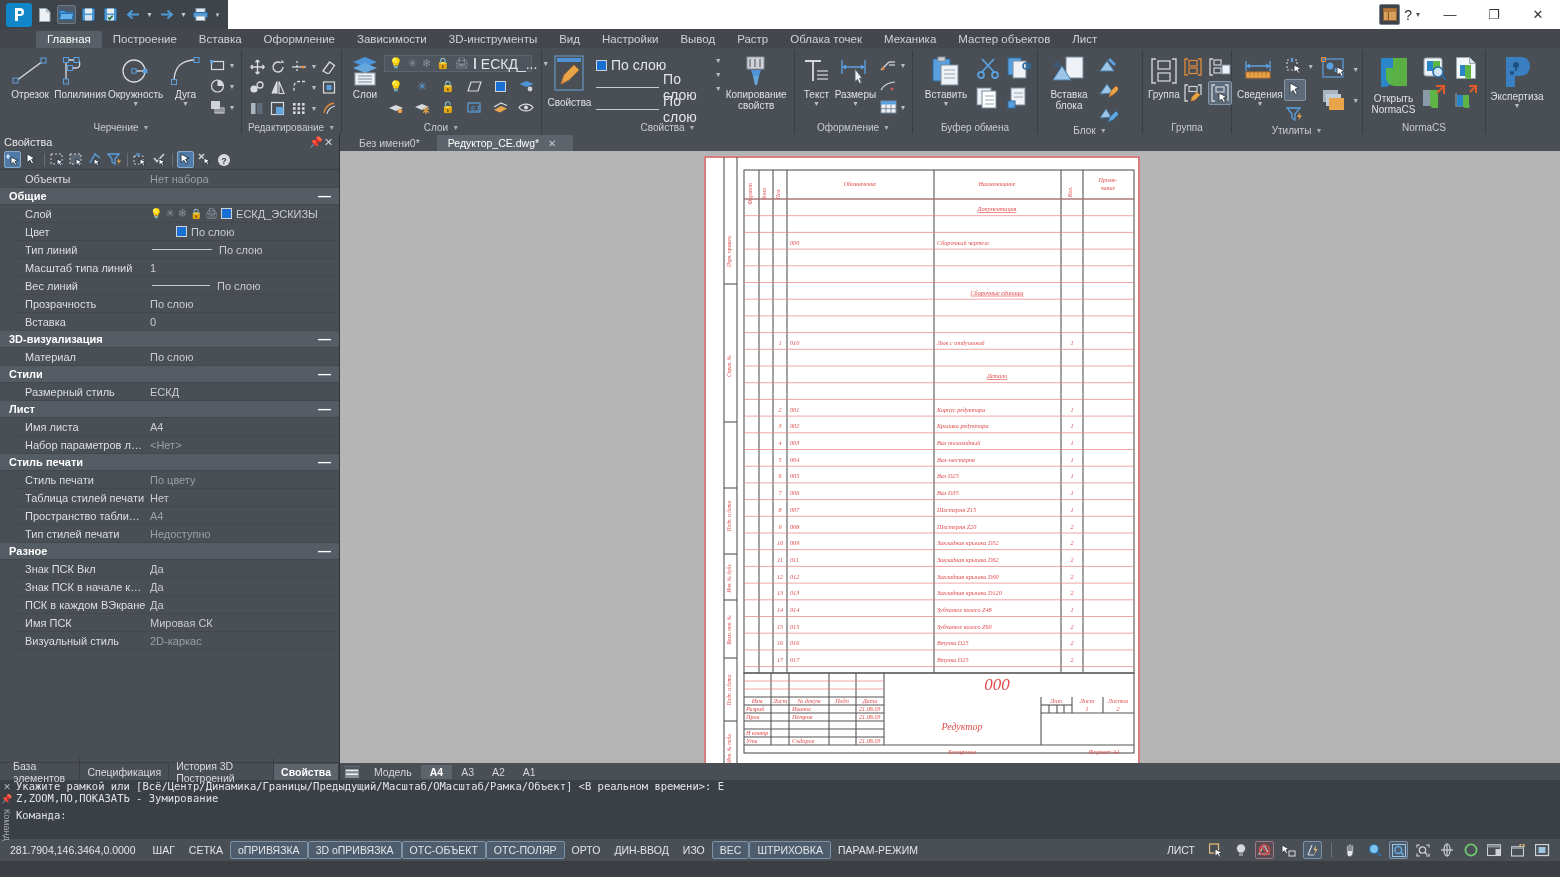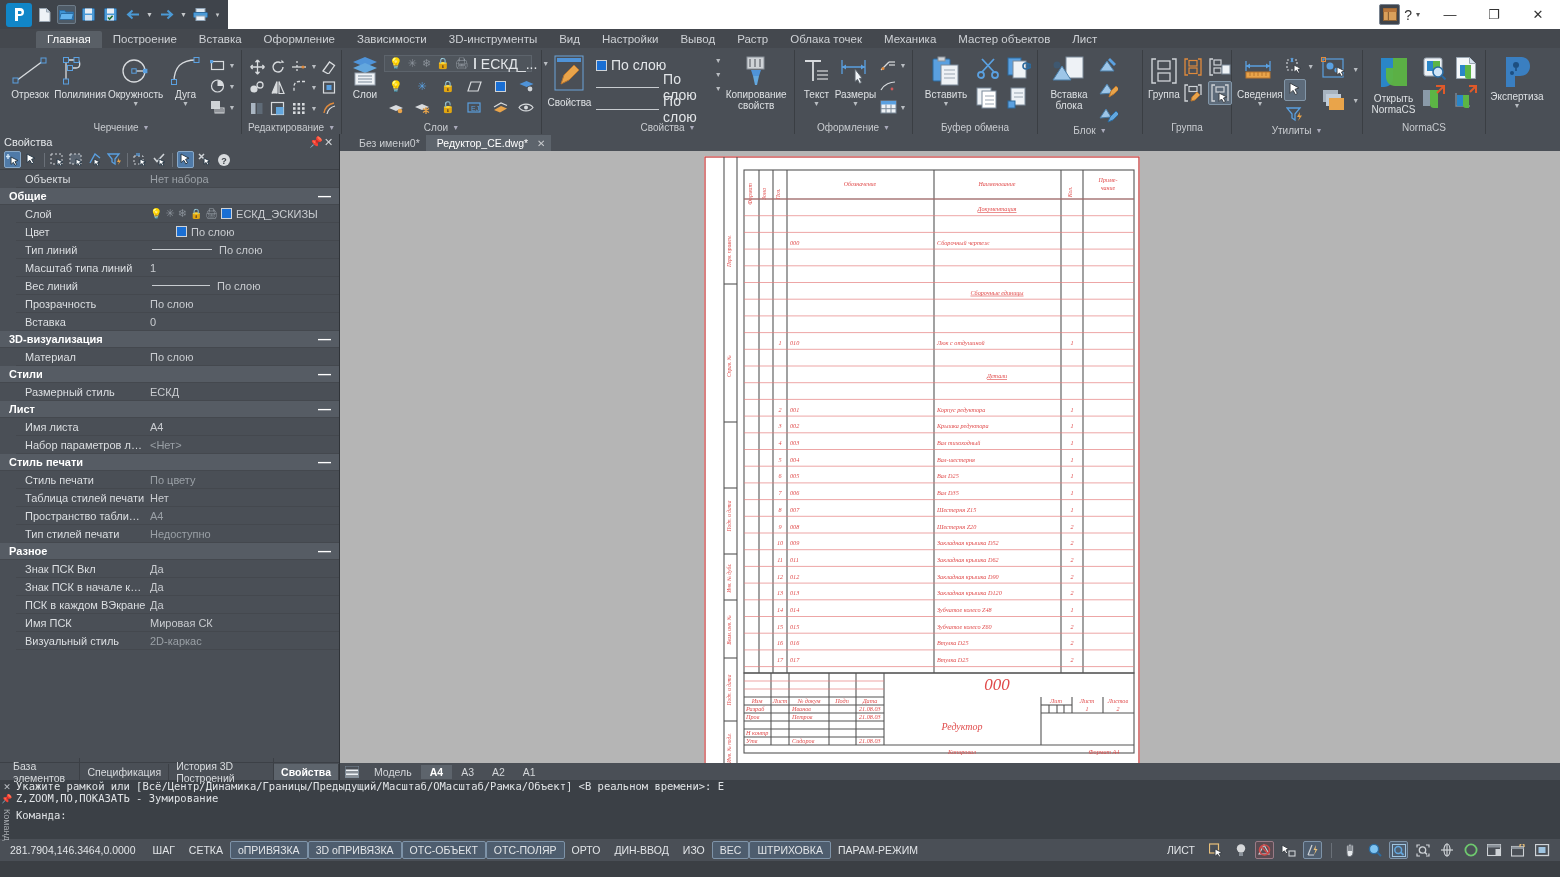--- a/index.html
+++ b/index.html
@@ -77,21 +77,21 @@
   .lyr-icons { display:flex;align-items:center;gap:3px; }
   .lyr-line { width:60px;height:1px;background:#c8ccd0;display:inline-block;margin-right:3px; }
 
   .props-tabs { height:18px; background:#4a4f56; display:flex; align-items:center; padding-left:6px; gap:0; border-top:1px solid #3c4046; }
   .ptab { padding:2px 7px; font-size:10.5px; color:#d8dbde; border-right:1px solid #3c4046; }
   .ptab.active { background:#5d646c; color:#fff; font-weight:bold; }
 
   
   .canvaswrap { flex:1; display:flex; flex-direction:column; }
   .doctabs { height:17px; background:#4a4f56; display:flex; align-items:flex-end; padding-left:8px; }
-  .dtab { padding:2px 6px 2px 11px; font-size:10.5px; color:#cacdd1; }
+  .dtab { padding:2px 17px 2px 11px; font-size:10.5px; color:#cacdd1; }
   .dtab.active { background:#5d646c; color:#fff; display:flex;align-items:center;gap:9px; }
   .dtab .x { font-size:10px;color:#c8cbce; }
   .canvas { flex:1; background:#b5b5b5; position:relative; overflow:hidden; }
 
   
   .layouttabs { height:17px; background:#4a4f56; display:flex; align-items:center; padding-left:4px; gap:0; }
   .ltIcon { width:15px;height:13px;display:flex;align-items:center;justify-content:center;margin-right:6px; }
   .ltab { padding:1px 9px; font-size:10.5px; color:#d3d6d9; }
   .ltab.active { background:#5d646c; color:#fff; font-weight:bold; }
 

